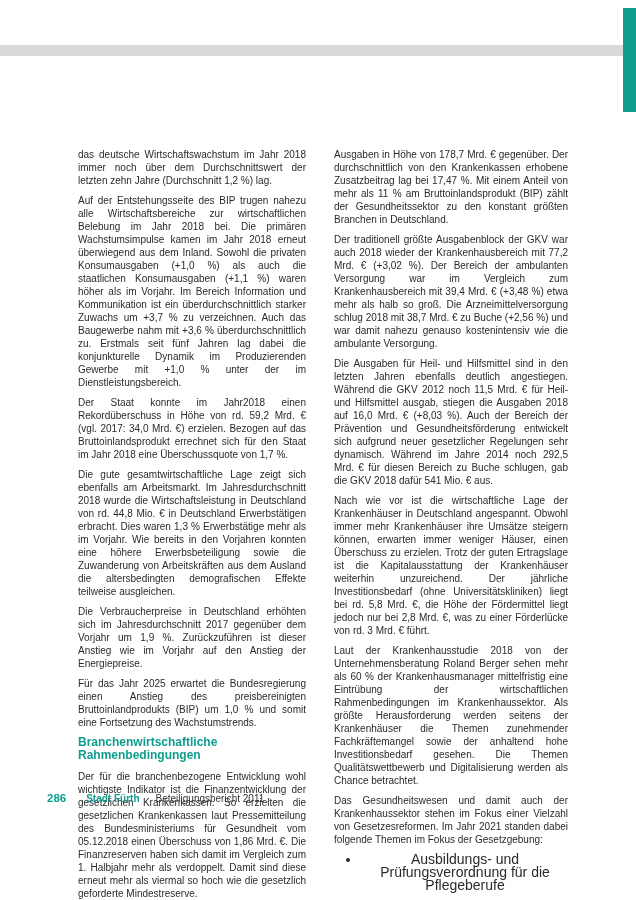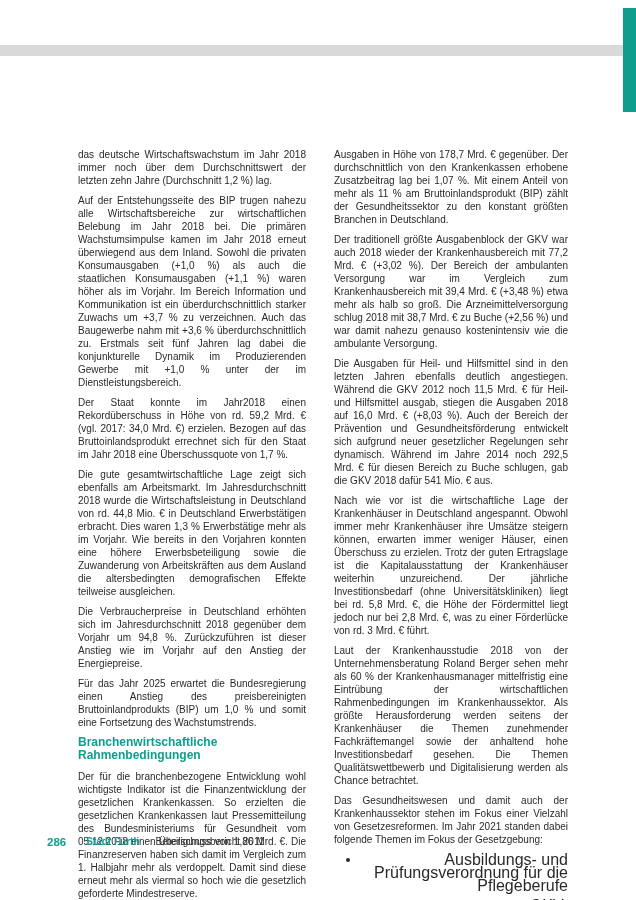--- a/index.html
+++ b/index.html
@@ -52,36 +52,36 @@
   }
   ul.bullets {
     list-style: none;
     margin: 3px 0 0 0;
     padding: 0 0 0 12px;
   }
   ul.bullets li {
     position: relative;
     margin: 0 0 7px 0;
     padding-left: 16px;
-    font-size: 16px;
+    font-size: 14px;
     line-height: 13px;
-    text-align: right;
+    text-align: center;
   }
   ul.bullets li .dot {
     position: absolute;
     left: 0; top: 4.5px;
     width: 4px; height: 4px;
     border-radius: 50%;
     background: #2a2a2a;
   }
   .footer {
     position: absolute;
-    left: 47px; top: 836px;
+    left: 47px; top: 792px;
     display: flex;
-    align-items: flex-start;
+    align-items: center;
     z-index: 3;
   }
   .footer .page-num {
     font-size: 11.5px;
     font-weight: bold;
     color: #0f9d8e;
     margin-right: 20px;
   }
   .footer .brand {
     font-size: 10px;
@@ -102,29 +102,29 @@
   <div class="top-band"></div>
   <div class="chapter-tab"></div>
 
   <div class="columns">
 
     <div class="col left">
       <p>das deutsche Wirtschaftswachstum im Jahr 2018 immer noch über dem Durchschnittswert der letzten zehn Jahre (Durchschnitt 1,2 %) lag.</p>
       <p>Auf der Entstehungsseite des BIP trugen nahezu alle Wirtschaftsbereiche zur wirtschaftlichen Belebung im Jahr 2018 bei. Die primären Wachstumsimpulse kamen im Jahr 2018 erneut überwiegend aus dem Inland. Sowohl die privaten Konsumausgaben (+1,0 %) als auch die staatlichen Konsumausgaben (+1,1 %) waren höher als im Vorjahr. Im Bereich Information und Kommunikation ist ein überdurchschnittlich starker Zuwachs um +3,7 % zu verzeichnen. Auch das Baugewerbe nahm mit +3,6 % überdurchschnittlich zu. Erstmals seit fünf Jahren lag dabei die konjunkturelle Dynamik im Produzierenden Gewerbe mit +1,0 % unter der im Dienstleistungsbereich.</p>
       <p>Der Staat konnte im Jahr2018 einen Rekordüberschuss in Höhe von rd. 59,2 Mrd. € (vgl. 2017: 34,0 Mrd. €) erzielen. Bezogen auf das Bruttoinlandsprodukt errechnet sich für den Staat im Jahr 2018 eine Überschussquote von 1,7 %.</p>
       <p>Die gute gesamtwirtschaftliche Lage zeigt sich ebenfalls am Arbeitsmarkt. Im Jahresdurchschnitt 2018 wurde die Wirtschaftsleistung in Deutschland von rd. 44,8 Mio. € in Deutschland Erwerbstätigen erbracht. Dies waren 1,3 % Erwerbstätige mehr als im Vorjahr. Wie bereits in den Vorjahren konnten eine höhere Erwerbsbeteiligung sowie die Zuwanderung von Arbeitskräften aus dem Ausland die altersbedingten demografischen Effekte teilweise ausgleichen.</p>
-      <p>Die Verbraucherpreise in Deutschland erhöhten sich im Jahresdurchschnitt 2018 gegenüber dem Vorjahr um 94,8 %. Zurückzuführen ist dieser Anstieg wie im Vorjahr auf den Anstieg der Energiepreise.</p>
+      <p>Die Verbraucherpreise in Deutschland erhöhten sich im Jahresdurchschnitt 2017 gegenüber dem Vorjahr um 1,9 %. Zurückzuführen ist dieser Anstieg wie im Vorjahr auf den Anstieg der Energiepreise.</p>
       <p>Für das Jahr 2025 erwartet die Bundesregierung einen Anstieg des preisbereinigten Bruttoinlandprodukts (BIP) um 1,0 % und somit eine Fortsetzung des Wachstumstrends.</p>
       <h2 class="section-heading">Branchenwirtschaftliche Rahmenbedingungen</h2>
       <p>Der für die branchenbezogene Entwicklung wohl wichtigste Indikator ist die Finanzentwicklung der gesetzlichen Krankenkassen. So erzielten die gesetzlichen Krankenkassen laut Pressemitteilung des Bundesministeriums für Gesundheit vom 05.12.2018 einen Überschuss von 1,86 Mrd. €. Die Finanzreserven haben sich damit im Vergleich zum 1. Halbjahr mehr als verdoppelt. Damit sind diese erneut mehr als viermal so hoch wie die gesetzlich geforderte Mindestreserve.</p>
 
     </div>
 
     <div class="col right">
-      <p>Ausgaben in Höhe von 178,7 Mrd. € gegenüber. Der durchschnittlich von den Krankenkassen erhobene Zusatzbeitrag lag bei 1,07 %. Mit einem Anteil von mehr als 11 % am Bruttoinlandsprodukt (BIP) zählt der Gesundheitssektor zu den konstant größten Branchen in Deutschland.</p>
+      <p>Ausgaben in Höhe von 178,7 Mrd. € gegenüber. Der durchschnittlich von den Krankenkassen erhobene Zusatzbeitrag lag bei 17,47 %. Mit einem Anteil von mehr als 11 % am Bruttoinlandsprodukt (BIP) zählt der Gesundheitssektor zu den konstant größten Branchen in Deutschland.</p>
       <p>Der traditionell größte Ausgabenblock der GKV war auch 2018 wieder der Krankenhausbereich mit 77,2 Mrd. € (+3,02 %). Der Bereich der ambulanten Versorgung war im Vergleich zum Krankenhausbereich mit 39,4 Mrd. € (+3,48 %) etwa mehr als halb so groß. Die Arzneimittelversorgung schlug 2018 mit 38,7 Mrd. € zu Buche (+2,56 %) und war damit nahezu genauso kostenintensiv wie die ambulante Versorgung.</p>
       <p>Die Ausgaben für Heil- und Hilfsmittel sind in den letzten Jahren ebenfalls deutlich angestiegen. Während die GKV 2012 noch 11,5 Mrd. € für Heil- und Hilfsmittel ausgab, stiegen die Ausgaben 2018 auf 16,0 Mrd. € (+8,03 %). Auch der Bereich der Prävention und Gesundheitsförderung entwickelt sich aufgrund neuer gesetzlicher Regelungen sehr dynamisch. Während im Jahre 2014 noch 292,5 Mrd. € für diesen Bereich zu Buche schlugen, gab die GKV 2018 dafür 541 Mio. € aus.</p>
       <p>Nach wie vor ist die wirtschaftliche Lage der Krankenhäuser in Deutschland angespannt. Obwohl immer mehr Krankenhäuser ihre Umsätze steigern können, erwarten immer weniger Häuser, einen Überschuss zu erzielen. Trotz der guten Ertragslage ist die Kapitalausstattung der Krankenhäuser weiterhin unzureichend. Der jährliche Investitionsbedarf (ohne Universitätskliniken) liegt bei rd. 5,8 Mrd. €, die Höhe der Fördermittel liegt jedoch nur bei 2,8 Mrd. €, was zu einer Förderlücke von rd. 3 Mrd. € führt.</p>
       <p>Laut der Krankenhausstudie 2018 von der Unternehmensberatung Roland Berger sehen mehr als 60 % der Krankenhausmanager mittelfristig eine Eintrübung der wirtschaftlichen Rahmenbedingungen im Krankenhaussektor. Als größte Herausforderung werden seitens der Krankenhäuser die Themen zunehmender Fachkräftemangel sowie der anhaltend hohe Investitionsbedarf gesehen. Die Themen Qualitätswettbewerb und Digitalisierung werden als Chance betrachtet.</p>
       <p>Das Gesundheitswesen und damit auch der Krankenhaussektor stehen im Fokus einer Vielzahl von Gesetzesreformen. Im Jahr 2021 standen dabei folgende Themen im Fokus der Gesetzgebung:</p>
       <ul class="bullets">
         <li><span class="dot"></span><span>Ausbildungs- und Prüfungsverordnung für die Pflegeberufe</span></li>
         <li><span class="dot"></span><span>GKV-Versichertenentlastungsgesetz (GKV-VEG)</span></li>
 
       </ul>

